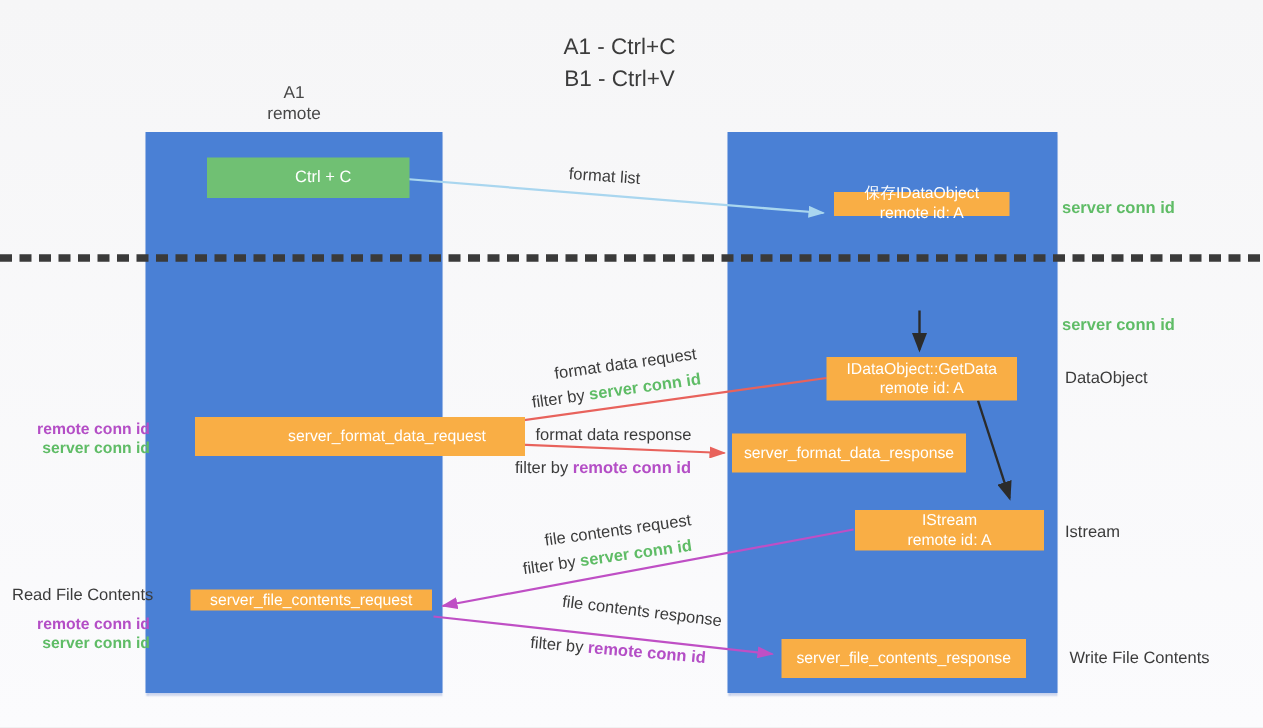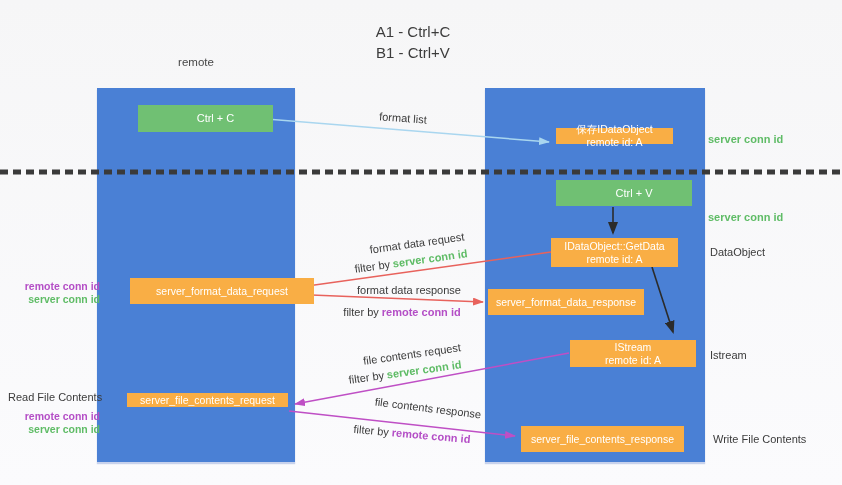--- a/index.html
+++ b/index.html
@@ -50,20 +50,21 @@
 <body>
 
 <div class="canvas">
 
   <div class="title-block">
     <div>A1 - Ctrl+C</div>
     <div>B1 - Ctrl+V</div>
   </div>
 
   <div class="lane-header left">
+    <div>A1</div>
     <div>remote</div>
   </div>
 
   <div class="lane left"></div>
   <div class="lane right"></div>
 
   <svg class="overlay" width="842" height="485">
     <defs>
       <marker id="mblue" markerUnits="userSpaceOnUse" markerWidth="11" markerHeight="8" refX="10" refY="4" orient="auto">
         <path d="M0,0 L11,4 L0,8 z" fill="#a9d6ef"></path>
@@ -98,30 +99,27 @@
 
   <div class="node green" style="left:138px;top:105px;width:115px;height:27px;">
     <div>Ctrl + C</div>
   </div>
 
   <div class="node orange" style="left:556px;top:128px;width:117px;height:16px;">
     <div class="l2">保存IDataObject</div>
     <div class="l2">remote id: A</div>
   </div>
 
-  <div class="node green" style="left:556px;top:180px;width:116px;height:26px;">
-    <div>Ctrl + V</div>
-  </div>
 
   <div class="node orange" style="left:551px;top:238px;width:127px;height:29px;">
     <div class="l2">IDataObject::GetData</div>
     <div class="l2">remote id: A</div>
   </div>
 
-  <div class="node orange" style="left:130px;top:278px;width:184px;height:26px;">
+  <div class="node orange" style="left:130px;top:278px;width:184px;height:26px;padding-left:36px;">
     <div class="l2">server_format_data_request</div>
   </div>
 
   <div class="node orange" style="left:488px;top:289px;width:156px;height:26px;">
     <div class="l2">server_format_data_response</div>
   </div>
 
   <div class="node orange" style="left:570px;top:340px;width:126px;height:27px;">
     <div class="l2">IStream</div>
     <div class="l2">remote id: A</div>

